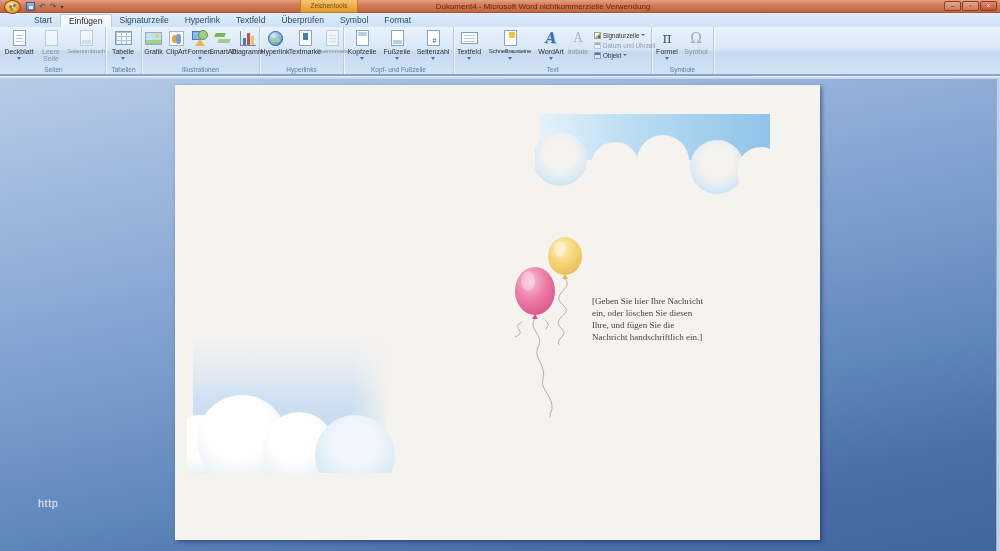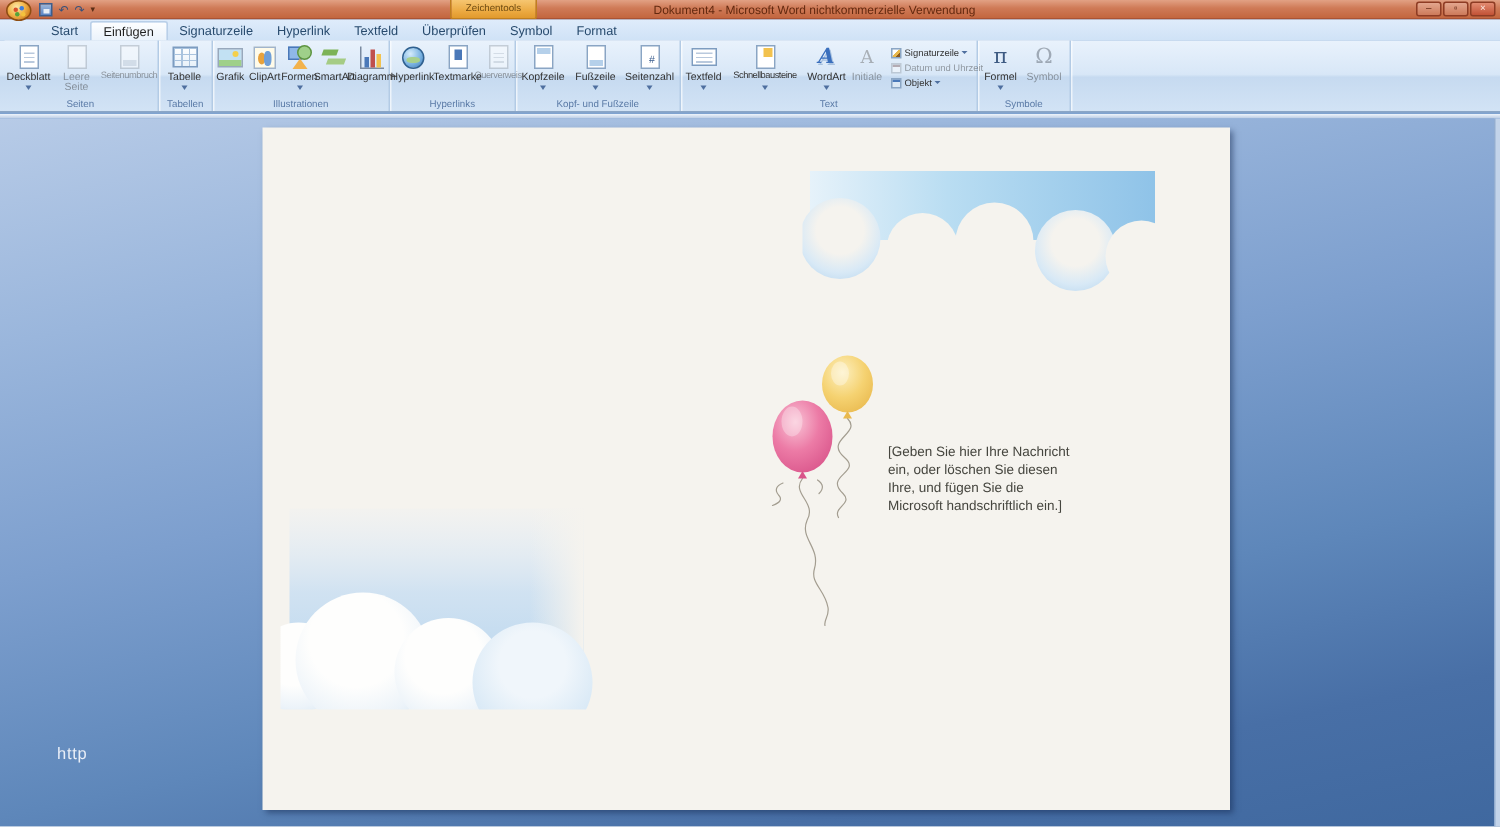--- a/index.html
+++ b/index.html
@@ -106,21 +106,21 @@
   
   .frame-strip { position:absolute; left:0; top:76px; width:1000px; height:3px; background:linear-gradient(#eef4fb,#b9cbe4); }
   .desktop { position:absolute; left:0; top:79px; width:1000px; height:472px;
     background:linear-gradient(168deg, #b7cbe7 0%, #9ab6dc 22%, #7d9fce 45%, #5e87ba 68%, #486fa6 85%, #3f689f 100%); }
   .scrollbar { position:absolute; right:0; top:79px; width:4px; height:472px; background:#c3d4ea; border-left:1px solid #93add0; }
   .watermark { position:absolute; left:38px; top:497px; font-size:11px; color:#e9eef7; letter-spacing:.5px; }
 
   .page { position:absolute; left:175px; top:85px; width:645px; height:455px; background:#f5f3ee;
     box-shadow:2px 2px 4px rgba(15,35,75,.5); }
   .cloud-svg { position:absolute; }
-  .msg { position:absolute; left:417px; top:210px; font-family:Liberation Sans, sans-serif;
+  .msg { position:absolute; left:417px; top:210px; font-family:Liberation Serif, serif;
     font-size:9px; line-height:12px; color:#45453e; }
 </style>
 </head>
 <body>
 
 <div class="app">
 
   <div class="titlebar">
     <div class="office-btn">
       <span class="dot d1"></span>
@@ -441,19 +441,19 @@
       <path d="M75,49 l-3,5 h6 z" fill="#e9b94e"></path>
       <ellipse cx="45" cy="66" rx="20" ry="24" fill="url(#gpink)"></ellipse>
       <ellipse cx="38" cy="56" rx="7" ry="10" fill="#ffffff" opacity="0.3"></ellipse>
       <path d="M45,89 l-3,5 h6 z" fill="#d9548a"></path>
     </svg>
 
     <div class="msg">
       <div>[Geben Sie hier Ihre Nachricht</div>
       <div>ein, oder löschen Sie diesen</div>
       <div>Ihre, und fügen Sie die</div>
-      <div>Microsoft handschriftlich ein.]</div>
+      <div>Nachricht handschriftlich ein.]</div>
     </div>
   </div>
 
   <div class="watermark">http</div>
 
 </div>
 
 </body></html>

